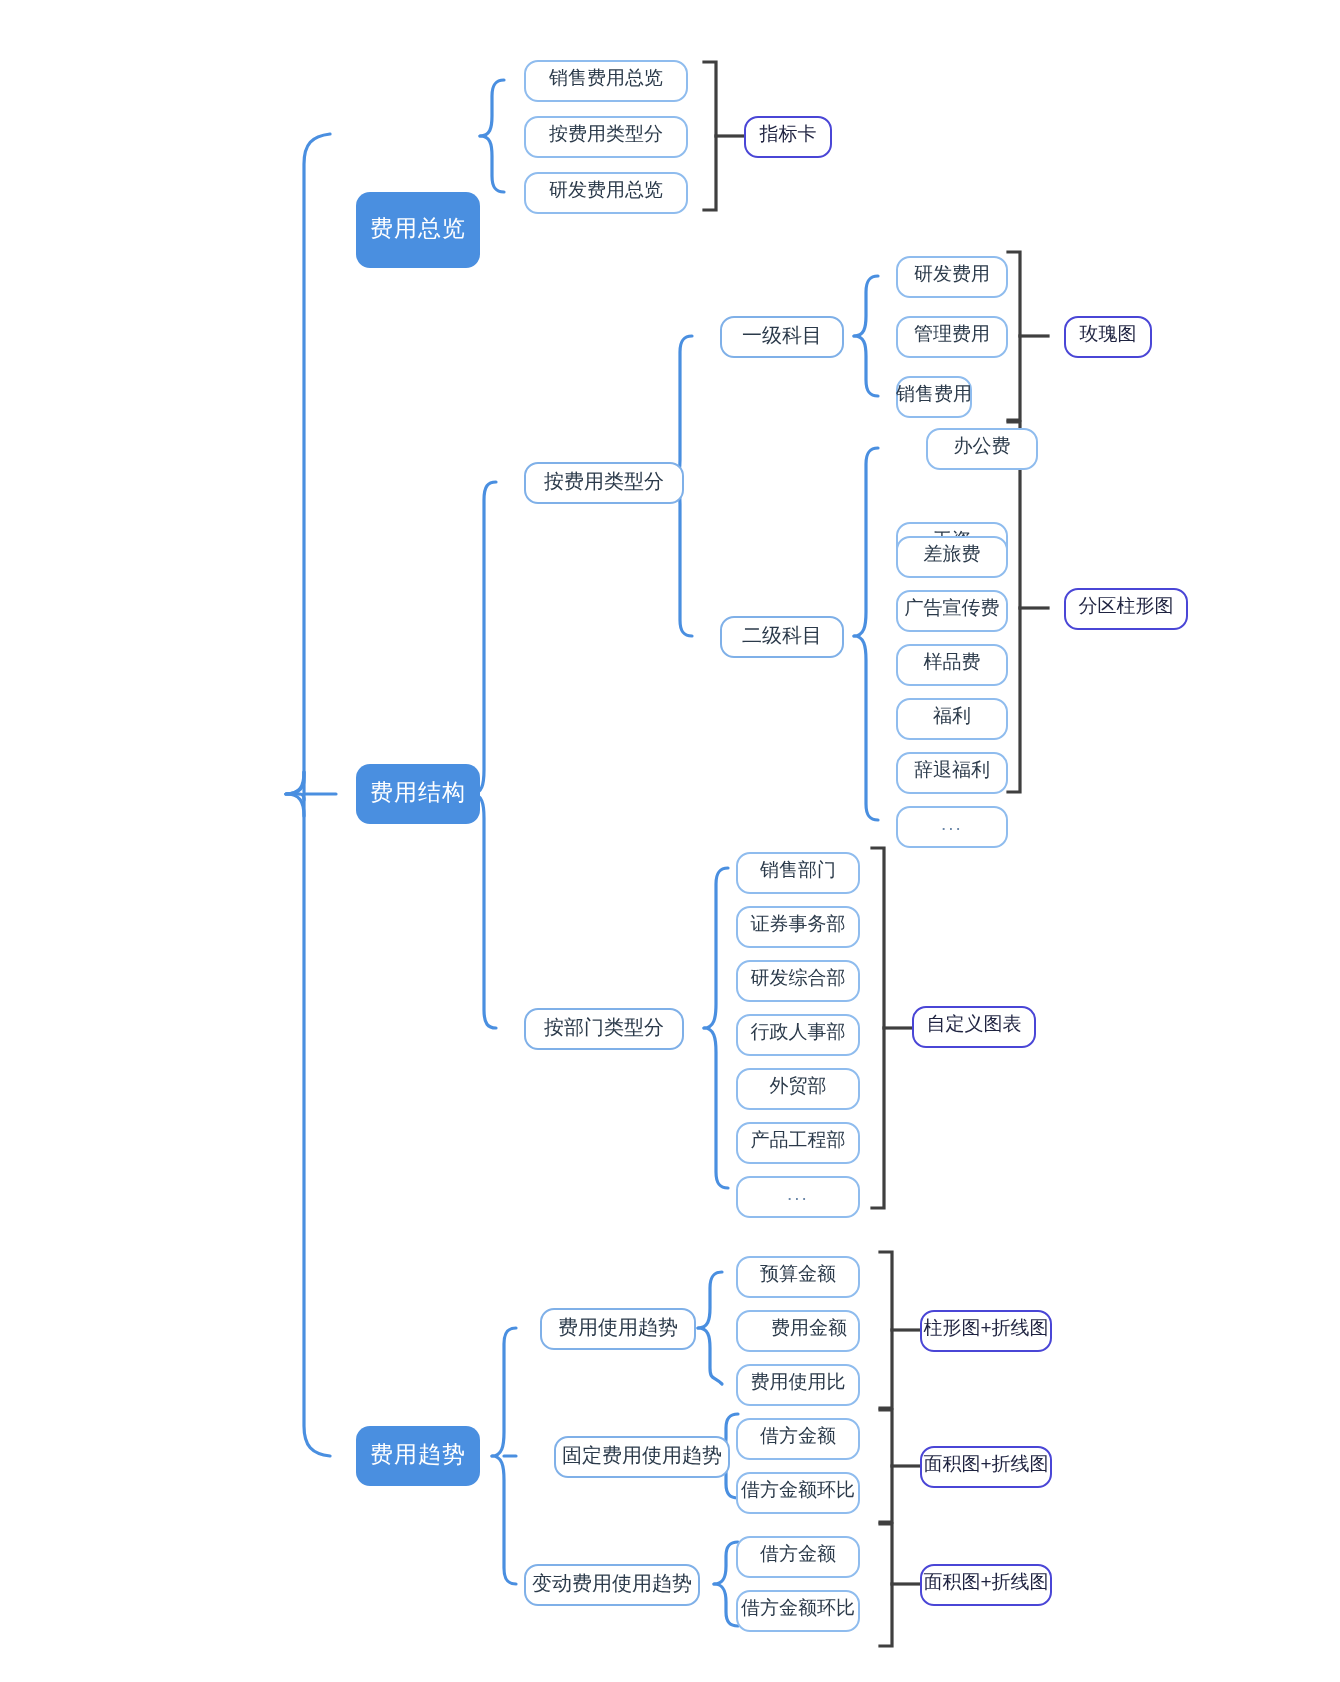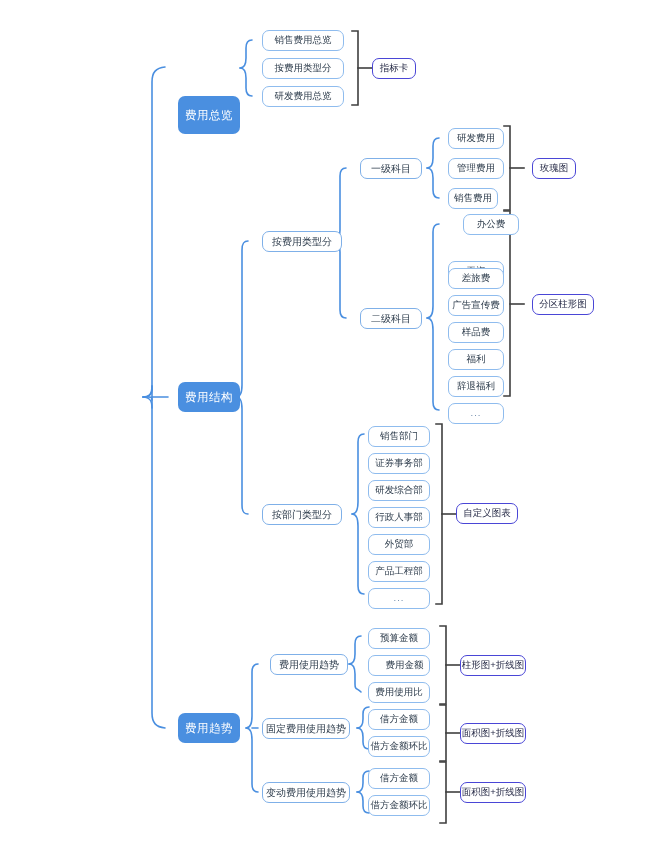--- a/index.html
+++ b/index.html
@@ -153,21 +153,21 @@
   <div class="node n-chart" style="left:372px;top:58px;width:44px;height:21px;">指标卡</div>
 
   <div class="node n-l1" style="left:178px;top:382px;width:62px;height:30px;">费用结构</div>
 
   <div class="node n-l2" style="left:262px;top:231px;width:80px;height:21px;">按费用类型分</div>
   <div class="node n-l2" style="left:262px;top:504px;width:80px;height:21px;">按部门类型分</div>
 
   <div class="node n-l2" style="left:360px;top:158px;width:62px;height:21px;">一级科目</div>
   <div class="node n-l3" style="left:448px;top:128px;width:56px;height:21px;">研发费用</div>
   <div class="node n-l3" style="left:448px;top:158px;width:56px;height:21px;">管理费用</div>
-  <div class="node n-l3" style="left:448px;top:188px;width:50px;height:21px;">销售费用</div>
+  <div class="node n-l3" style="left:448px;top:188px;width:38px;height:21px;">销售费用</div>
   <div class="node n-chart" style="left:532px;top:158px;width:44px;height:21px;">玫瑰图</div>
 
   <div class="node n-l2" style="left:360px;top:308px;width:62px;height:21px;">二级科目</div>
   <div class="node n-l3" style="left:448px;top:214px;width:56px;height:21px;margin-left:15px;">办公费</div>
   <div class="node n-l3" style="left:448px;top:241px;width:56px;height:21px;margin-top:20px;">工资</div>
   <div class="node n-l3" style="left:448px;top:268px;width:56px;height:21px;">差旅费</div>
   <div class="node n-l3" style="left:448px;top:295px;width:56px;height:21px;">广告宣传费</div>
   <div class="node n-l3" style="left:448px;top:322px;width:56px;height:21px;">样品费</div>
   <div class="node n-l3" style="left:448px;top:349px;width:56px;height:21px;">福利</div>
   <div class="node n-l3" style="left:448px;top:376px;width:56px;height:21px;">辞退福利</div>
@@ -184,21 +184,21 @@
   <div class="node n-chart" style="left:456px;top:503px;width:62px;height:21px;">自定义图表</div>
 
   <div class="node n-l1" style="left:178px;top:713px;width:62px;height:30px;">费用趋势</div>
 
   <div class="node n-l2" style="left:270px;top:654px;width:78px;height:21px;">费用使用趋势</div>
   <div class="node n-l3" style="left:368px;top:628px;width:62px;height:21px;">预算金额</div>
   <div class="node n-l3" style="left:368px;top:655px;width:62px;height:21px;padding-left:11px;">费用金额</div>
   <div class="node n-l3" style="left:368px;top:682px;width:62px;height:21px;">费用使用比</div>
   <div class="node n-chart" style="left:460px;top:655px;width:66px;height:21px;">柱形图+折线图</div>
 
-  <div class="node n-l2" style="left:262px;top:718px;width:88px;height:21px;">固定费用使用趋势</div>
+  <div class="node n-l2" style="left:277px;top:718px;width:88px;height:21px;">固定费用使用趋势</div>
   <div class="node n-l3" style="left:368px;top:709px;width:62px;height:21px;">借方金额</div>
   <div class="node n-l3" style="left:368px;top:736px;width:62px;height:21px;">借方金额环比</div>
   <div class="node n-chart" style="left:460px;top:723px;width:66px;height:21px;">面积图+折线图</div>
 
   <div class="node n-l2" style="left:262px;top:782px;width:88px;height:21px;">变动费用使用趋势</div>
   <div class="node n-l3" style="left:368px;top:768px;width:62px;height:21px;">借方金额</div>
   <div class="node n-l3" style="left:368px;top:795px;width:62px;height:21px;">借方金额环比</div>
   <div class="node n-chart" style="left:460px;top:782px;width:66px;height:21px;">面积图+折线图</div>
 
 </div>

